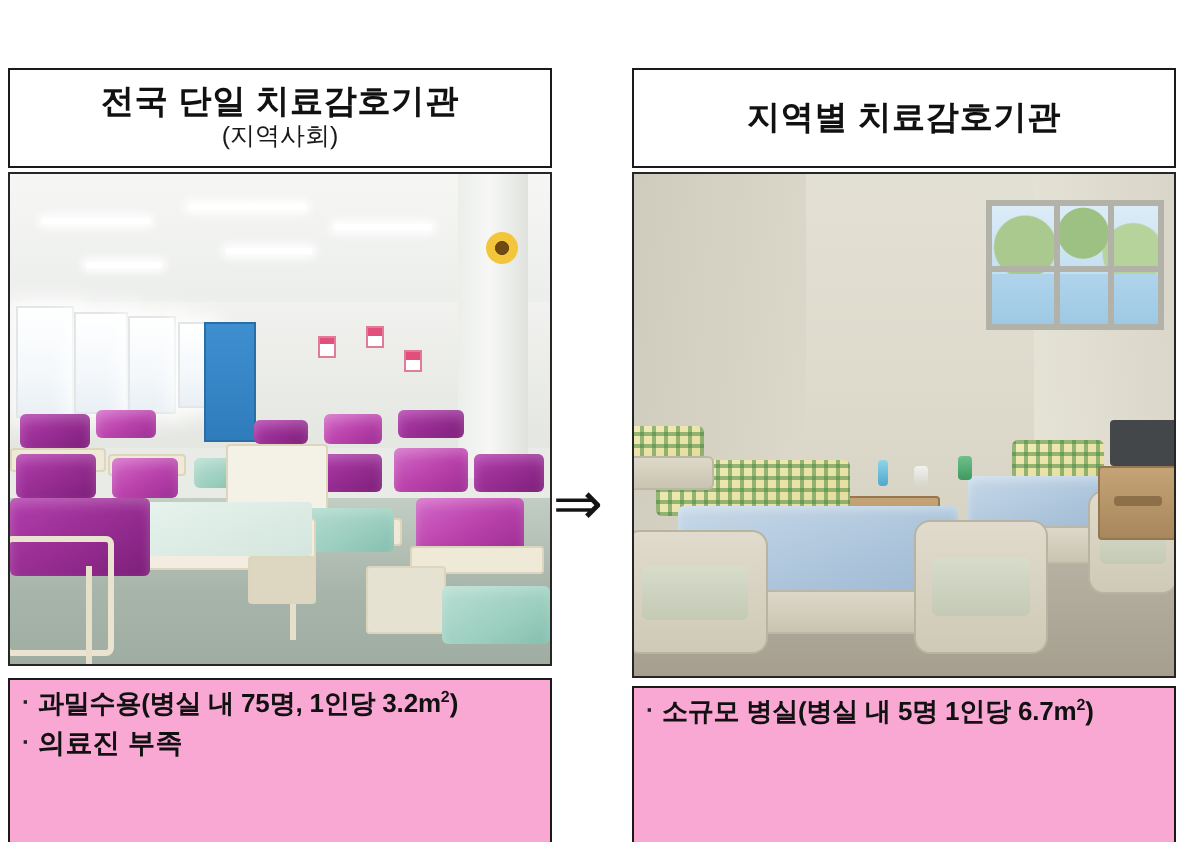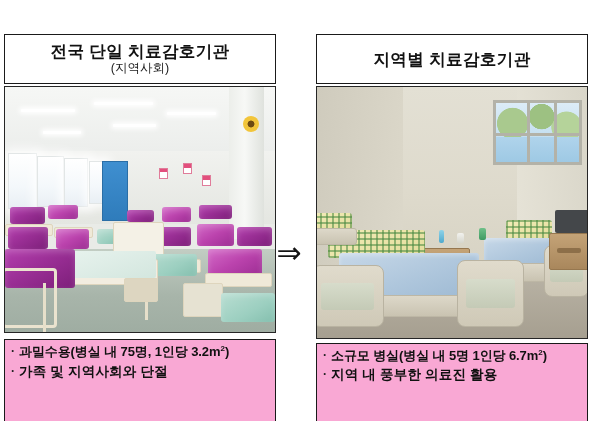--- a/index.html
+++ b/index.html
@@ -372,21 +372,21 @@
         <div class="lc-frame" style="left:66%; top:80%; width:14%; height:13%; background:#e6e2d2;"></div>
         <div class="lc-blanket teal" style="left:80%; top:84%; width:20%; height:12%;"></div>
       </div>
     </div>
 
     <div class="bullets">
       <div class="bullet b-first">
         <span class="dot">·</span><span class="txt">과밀수용(병실 내 75명, 1인당 3.2m</span><span class="sup">2</span><span class="txt">)</span>
       </div>
       <div class="bullet">
-        <span class="dot">·</span><span class="txt">가족 및 지역사회와 단절</span>
+        <span class="dot">·</span><span class="txt">의료진 부족</span>
       </div>
     </div>
   </div>
 
   <div class="arrow">⇒</div>
 
   <div class="panel right">
 
     <div class="title-box">
       <div class="title-main">지역별 치료감호기관</div>
@@ -428,19 +428,16 @@
 
         <div class="rs-pillow" style="left:-1%; top:50%; width:14%; height:7%;"></div>
         <div class="rs-base" style="left:-2%; top:56%; width:16%; height:6%;"></div>
       </div>
     </div>
 
     <div class="bullets">
       <div class="bullet b-first">
         <span class="dot">·</span><span class="txt">소규모 병실(병실 내 5명 1인당 6.7m</span><span class="sup">2</span><span class="txt">)</span>
       </div>
-      <div class="bullet">
-        <span class="dot">·</span><span class="txt">지역 내 풍부한 의료진 활용</span>
-      </div>
     </div>
   </div>
 
 </div>
 
 </body></html>

